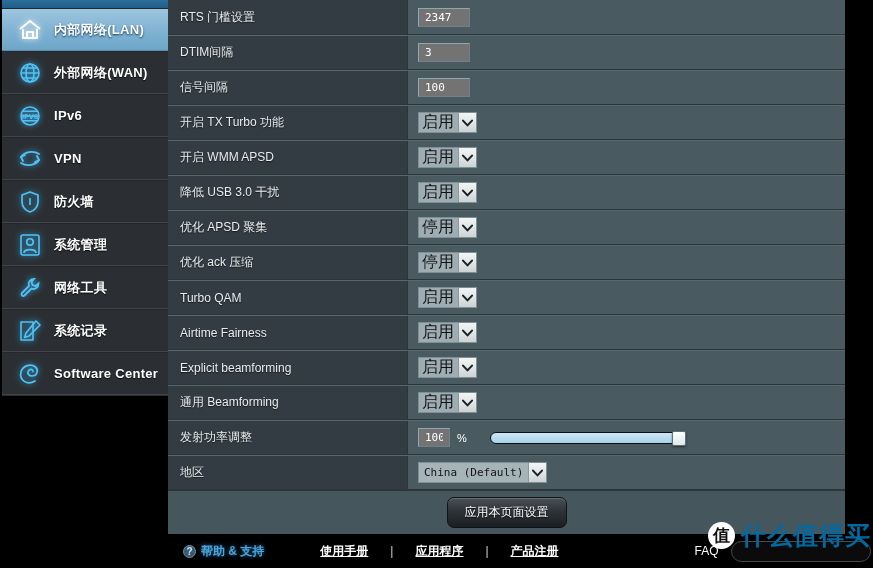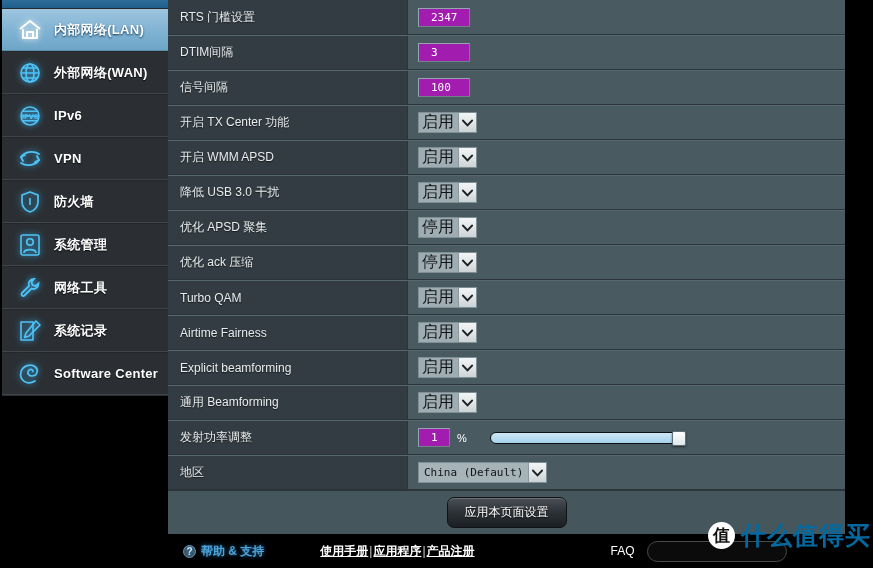--- a/index.html
+++ b/index.html
@@ -84,30 +84,30 @@
   .cell-value {
     flex: 1 1 auto;
     background: #4a5a61;
     display: flex; align-items: center;
     padding-left: 10px;
     gap: 7px;
   }
 
   
   .txt {
-    background: #a21caf;
+    background: #737373;
     border: 1px solid #6f8189;
     border-top-color: #93a5ad;
     border-left-color: #93a5ad;
     color: #ffffff;
     font-size: 11px;
     font-family: "DejaVu Sans Mono", "Liberation Mono", monospace;
     height: 19px;
     width: 52px;
-    padding: 0 12px;
+    padding: 0 6px;
     line-height: 17px;
     outline: none;
   }
   .txt.pct { width: 32px; text-align: left; }
   .unit { color: #ffffff; font-size: 11px; }
 
   
   .sel {
     display: inline-flex;
     height: 21px;
@@ -200,21 +200,21 @@
     width: 13px; height: 13px; border-radius: 50%;
     background: #3d5668;
     color: #cfe6f5;
     font-size: 10px; font-weight: bold;
     display: flex; align-items: center; justify-content: center;
     border: 1px solid #6892ab;
   }
   .f-links {
     margin-left: 56px;
     color: #ffffff; font-size: 12px; font-weight: bold;
-    display: flex; align-items: center; gap: 1px;
+    display: flex; align-items: center; gap: 22px;
   }
   .f-links a { color: #ffffff; text-decoration: underline; cursor: pointer; }
   .f-links .sep { color: #cfcfcf; font-weight: normal; }
   .f-faq {
     margin-left: 136px;
     color: #ffffff; font-size: 12px; cursor: pointer;
   }
   .f-search {
     margin-left: 12px;
     width: 140px; height: 21px;
@@ -379,21 +379,21 @@
             <input class="txt" value="3" style="">
           </div>
         </div>
         <div class="row">
           <div class="cell-label">信号间隔</div>
           <div class="cell-value">
             <input class="txt" value="100" style="">
           </div>
         </div>
         <div class="row">
-          <div class="cell-label">开启 TX Center 功能</div>
+          <div class="cell-label">开启 TX Turbo 功能</div>
           <div class="cell-value">
             <div class="sel">
               <span class="sv">启用</span>
               <span class="arrow">
                 <svg width="11" height="8" viewBox="0 0 11 8">
                   <path d="M1 1.6 L5.5 6.4 L10 1.6" fill="none" stroke="#1a2024" stroke-width="2" stroke-linecap="round" stroke-linejoin="round"></path>
                 </svg>
               </span>
             </div>
           </div>

